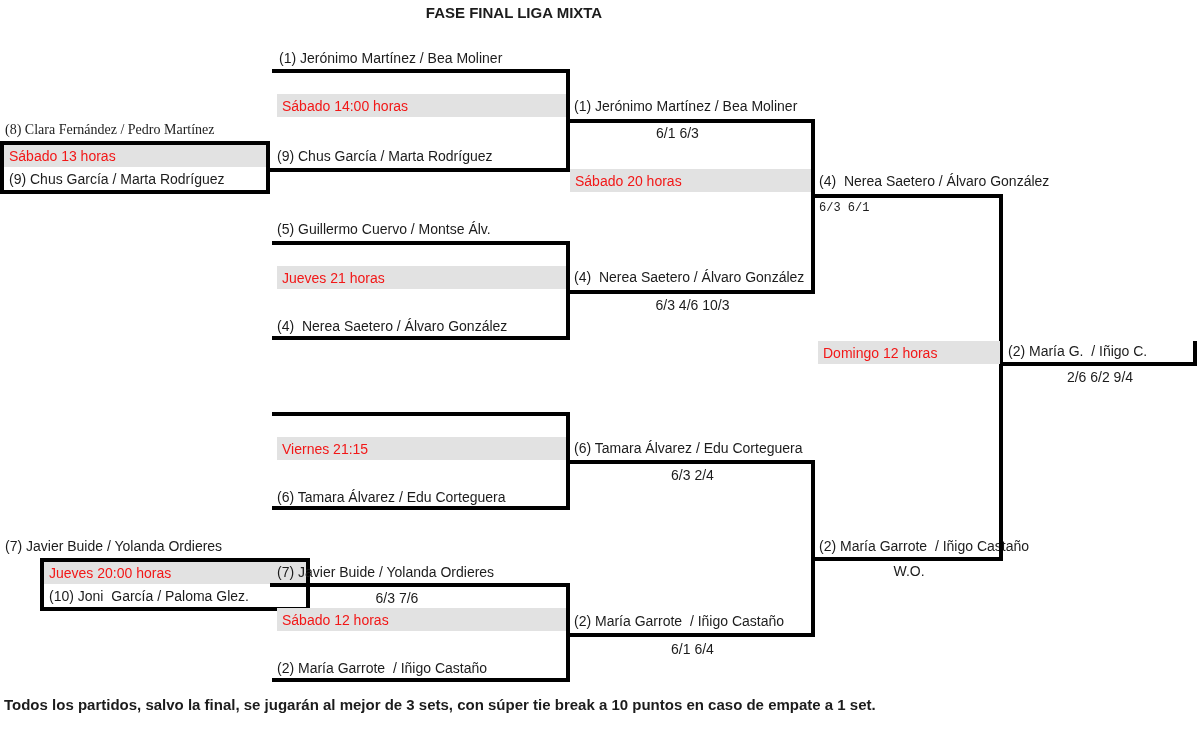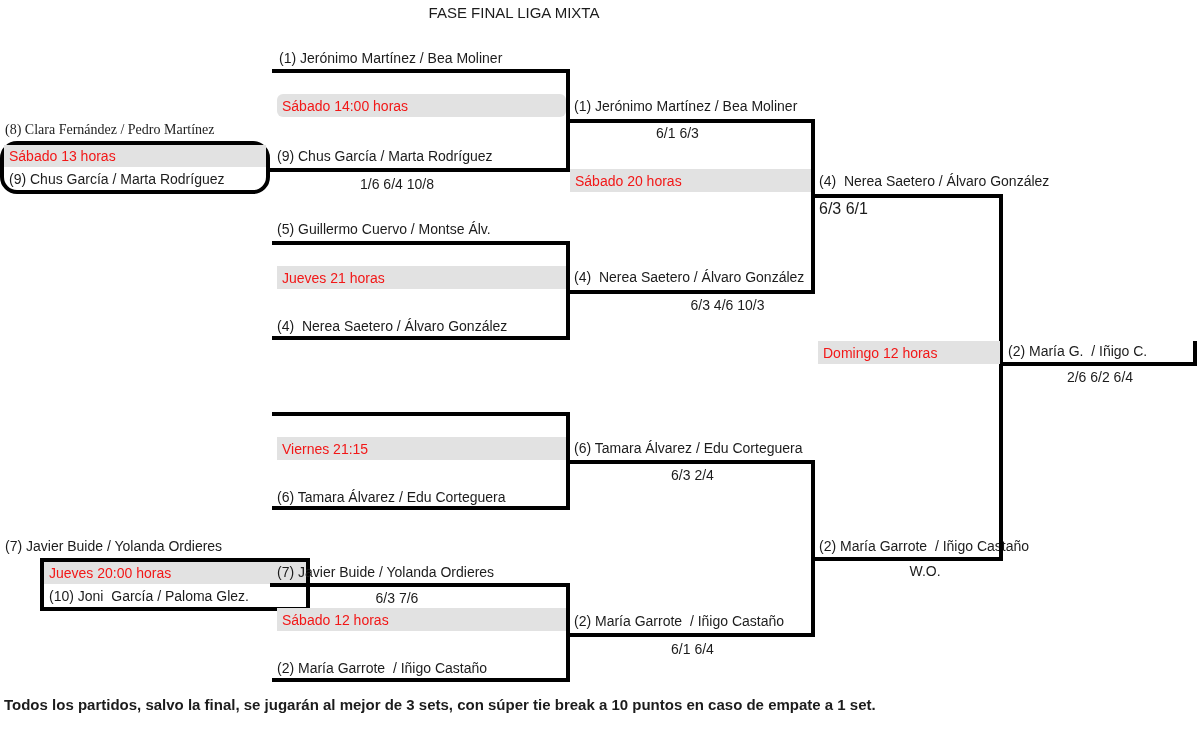--- a/index.html
+++ b/index.html
@@ -1,71 +1,70 @@
 <!DOCTYPE html>
 <html><head>
 <meta charset="utf-8">
 <style>
   html,body{margin:0;padding:0;background:#ffffff;}
   #sheet{
     position:relative;width:1200px;height:729px;background:#ffffff;overflow:hidden;
     font-family:"Liberation Sans", sans-serif;color:#1c1c1c;
   }
   .ttl{position:absolute;left:0;top:4px;width:1028px;text-align:center;
-       font-size:15px;font-weight:normal;white-space:pre;}
+       font-size:15px;font-weight:bold;white-space:pre;}
   .note{position:absolute;left:4px;top:696px;font-size:15px;font-weight:bold;white-space:pre;}
   .team{position:absolute;font-size:14px;line-height:17px;white-space:pre;}
   .score{position:absolute;font-size:14px;line-height:17px;text-align:center;white-space:pre;}
-  .score-l{position:absolute;font-size:16px;line-height:17px;white-space:pre;}
+  .score-l{position:absolute;font-size:12px;line-height:17px;white-space:pre;font-family:Liberation Mono, monospace;}
   .band{position:absolute;height:23px;background:#e2e2e2;display:flex;align-items:center;
         padding-left:5px;box-sizing:border-box;}
   .band span{color:#f21717;font-size:14px;white-space:pre;}
   .hl{position:absolute;height:4px;background:#000;}
   .vl{position:absolute;width:4px;background:#000;}
   .pbox{position:absolute;border:4px solid #000;background:#fff;box-sizing:border-box;}
   .pbox .g{height:22px;background:#e2e2e2;display:flex;align-items:center;padding-left:5px;}
   .pbox .g span{color:#f21717;font-size:14px;white-space:pre;}
   .pbox .w{height:23px;display:flex;align-items:center;padding-left:5px;}
   .pbox .w span{font-size:14px;white-space:pre;}
 </style>
 </head>
 <body>
 
 <div id="sheet">
 
   <div class="ttl">FASE FINAL LIGA MIXTA</div>
 
   <div class="team" style="left:5px;top:121px;font-family:Liberation Serif, serif;">(8) Clara Fernández / Pedro Martínez</div>
-  <div class="pbox" style="left:0px;top:141px;width:270px;height:53px;border-radius:17px;">
+  <div class="pbox" style="left:0px;top:141px;width:270px;height:53px;">
     <div class="g">
         <span>Sábado 13 horas</span>
       </div>
     <div class="w">
         <span>(9) Chus García / Marta Rodríguez</span>
       </div>
   </div>
 
   <div class="team" style="left:5px;top:538px;">(7) Javier Buide / Yolanda Ordieres</div>
   <div class="pbox" style="left:0px;top:558px;width:270px;height:53px;margin-left:40px;">
     <div class="g">
         <span>Jueves 20:00 horas</span>
       </div>
     <div class="w">
         <span>(10) Joni  García / Paloma Glez.</span>
       </div>
   </div>
 
   <div class="team" style="left:279px;top:50px;">(1) Jerónimo Martínez / Bea Moliner</div>
   <div class="hl" style="left:272px;top:69px;width:298px;"></div>
-  <div class="band" style="left:277px;top:94px;width:289px;border-radius:6px;">
+  <div class="band" style="left:277px;top:94px;width:289px;">
       <span>Sábado 14:00 horas</span>
     </div>
   <div class="team" style="left:277px;top:148px;">(9) Chus García / Marta Rodríguez</div>
   <div class="hl" style="left:270px;top:168px;width:300px;"></div>
-  <div class="score" style="left:272px;top:176px;width:250px;">1/6 6/4 10/8</div>
   <div class="vl" style="left:566px;top:69px;height:103px;"></div>
 
   <div class="team" style="left:277px;top:221px;">(5) Guillermo Cuervo / Montse Álv.</div>
   <div class="hl" style="left:272px;top:241px;width:298px;"></div>
   <div class="band" style="left:277px;top:266px;width:289px;">
       <span>Jueves 21 horas</span>
     </div>
   <div class="team" style="left:277px;top:318px;">(4)  Nerea Saetero / Álvaro González</div>
   <div class="hl" style="left:272px;top:336px;width:298px;"></div>
   <div class="vl" style="left:566px;top:241px;height:99px;"></div>
@@ -89,42 +88,42 @@
   <div class="vl" style="left:566px;top:583px;height:99px;"></div>
 
   <div class="team" style="left:574px;top:98px;">(1) Jerónimo Martínez / Bea Moliner</div>
   <div class="hl" style="left:570px;top:119px;width:245px;"></div>
   <div class="score" style="left:570px;top:125px;width:215px;">6/1 6/3</div>
   <div class="band" style="left:570px;top:169px;width:242px;">
       <span>Sábado 20 horas</span>
     </div>
   <div class="team" style="left:574px;top:269px;">(4)  Nerea Saetero / Álvaro González</div>
   <div class="hl" style="left:570px;top:290px;width:245px;"></div>
-  <div class="score" style="left:570px;top:297px;width:245px;padding-left:35px;">6/3 4/6 10/3</div>
+  <div class="score" style="left:570px;top:297px;width:245px;">6/3 4/6 10/3</div>
   <div class="vl" style="left:811px;top:119px;height:175px;"></div>
 
   <div class="team" style="left:574px;top:440px;">(6) Tamara Álvarez / Edu Corteguera</div>
   <div class="hl" style="left:570px;top:460px;width:245px;"></div>
   <div class="score" style="left:570px;top:467px;width:245px;">6/3 2/4</div>
   <div class="team" style="left:574px;top:613px;">(2) María Garrote  / Iñigo Castaño</div>
   <div class="hl" style="left:570px;top:633px;width:245px;"></div>
   <div class="score" style="left:570px;top:641px;width:245px;">6/1 6/4</div>
   <div class="vl" style="left:811px;top:460px;height:177px;"></div>
 
   <div class="team" style="left:819px;top:173px;">(4)  Nerea Saetero / Álvaro González</div>
   <div class="hl" style="left:815px;top:194px;width:188px;"></div>
   <div class="score-l" style="left:819px;top:200px;">6/3 6/1</div>
   <div class="team" style="left:819px;top:538px;">(2) María Garrote  / Iñigo Castaño</div>
   <div class="hl" style="left:815px;top:557px;width:188px;"></div>
-  <div class="score" style="left:815px;top:563px;width:188px;padding-left:16px;">W.O.</div>
+  <div class="score" style="left:815px;top:563px;width:188px;">W.O.</div>
   <div class="vl" style="left:999px;top:194px;height:367px;"></div>
 
   <div class="band" style="left:818px;top:341px;width:182px;">
       <span>Domingo 12 horas</span>
     </div>
   <div class="team" style="left:1008px;top:343px;">(2) María G.  / Iñigo C.</div>
   <div class="hl" style="left:1003px;top:362px;width:194px;"></div>
   <div class="vl" style="left:1193px;top:341px;height:21px;"></div>
-  <div class="score" style="left:1003px;top:369px;width:194px;">2/6 6/2 6/4</div>
+  <div class="score" style="left:1003px;top:369px;width:194px;">2/6 6/2 9/4</div>
 
   <div class="note">Todos los partidos, salvo la final, se jugarán al mejor de 3 sets, con súper tie break a 10 puntos en caso de empate a 1 set.</div>
 
 </div>
 
 </body></html>

